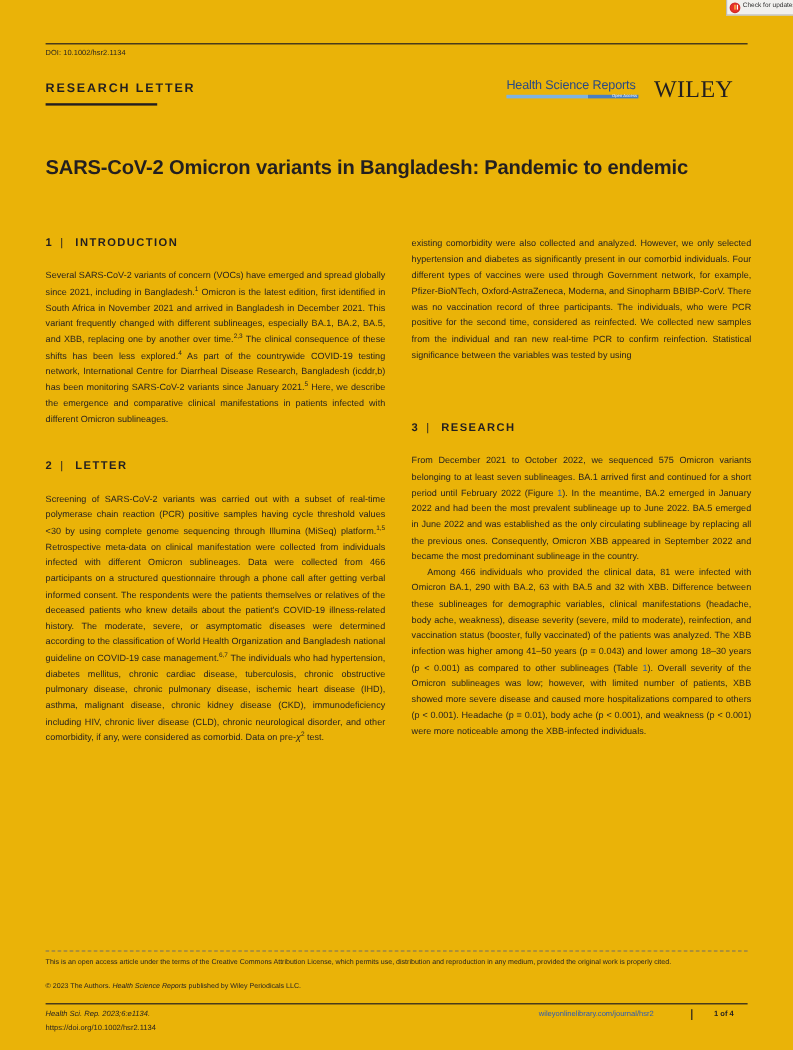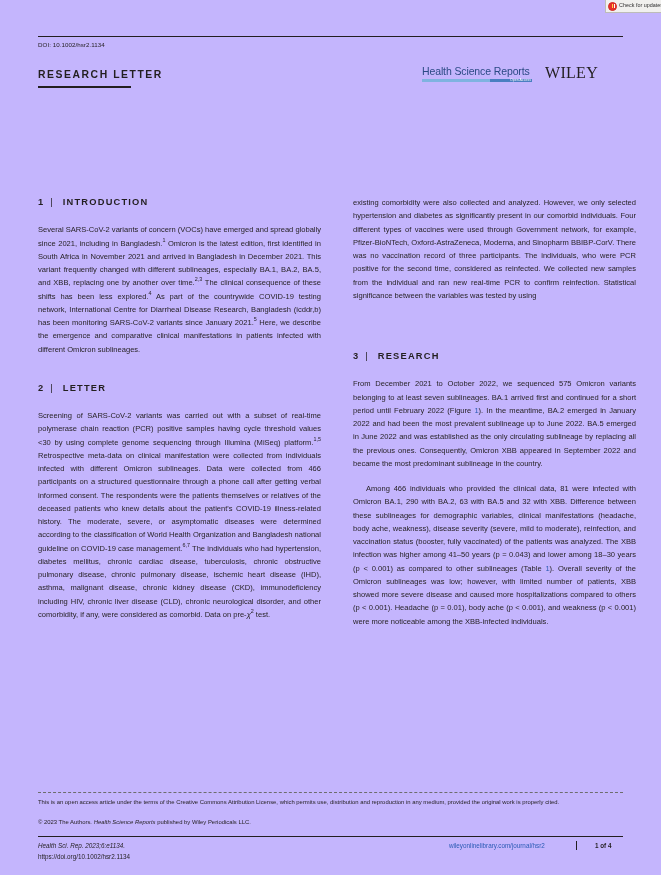--- a/index.html
+++ b/index.html
@@ -7,21 +7,21 @@
     padding: 0;
     background: #8a8a8a;
   }
   body {
     font-family: "Liberation Sans", sans-serif;
   }
   .page {
     position: relative;
     width: 661px;
     height: 875px;
-    background: #c4b5fd;
+    background: #eab308;
     overflow: hidden;
     box-sizing: border-box;
   }
 
   
   .crossmark {
     position: absolute;
     top: 0px;
     left: 605px;
     width: 56px;
@@ -135,21 +135,21 @@
     color: #ffffff;
     letter-spacing: 0.1px;
     line-height: 4px;
     white-space: nowrap;
   }
   .wiley {
     position: absolute;
     left: 545px;
     top: 64px;
     font-family: "Liberation Serif", serif;
-    font-size: 16px;
+    font-size: 20px;
     letter-spacing: 0.3px;
     color: #231f20;
     white-space: nowrap;
   }
 
   
   .title {
     position: absolute;
     left: 38px;
     top: 116px;
@@ -165,42 +165,42 @@
   .col {
     position: absolute;
     top: 196px;
     width: 283px;
     font-size: 7.55px;
     line-height: 13.25px;
     color: #231f20;
     text-align: justify;
   }
   .col-left { left: 38px; }
-  .col-right { left: 353px; }
+  .col-right { left: 343px; }
 
   .sec-head {
     font-size: 9.3px;
     font-weight: bold;
     letter-spacing: 1.2px;
     color: #231f20;
     margin: 0 0 14px 0;
     display: flex;
     align-items: baseline;
   }
   .sec-num { margin-right: 7px; letter-spacing: 0; }
   .sec-bar { margin-right: 9px; font-weight: normal; }
   .sec-head-spaced { margin-top: 26px; }
 
   p.body {
     margin: 0;
     text-align: justify;
     text-justify: inter-word;
     hyphens: none;
   }
-  p.body + p.body { margin-top: 12px; }
+  p.body + p.body { margin-top: 0; }
   .indent { text-indent: 13px; }
   sup {
     font-size: 5.4px;
     vertical-align: super;
     line-height: 0;
   }
   .lnk { color: #2b5bb5; }
   .ital { font-style: italic; }
 
   
@@ -288,20 +288,21 @@
   <div class="rule-rl"></div>
 
   <div class="journal-logo">
     <div class="journal-name">Health Science Reports</div>
     <div class="journal-bar">
       <span class="journal-oa">Open Access</span>
     </div>
   </div>
   <div class="wiley">WILEY</div>
 
+  <h1 class="title">SARS-CoV-2 Omicron variants in Bangladesh: Pandemic to endemic</h1>
 
   <div class="col col-left">
 
     <div class="sec-head">
       <span class="sec-num">1</span>
       <span class="sec-bar">|</span>
       <span>INTRODUCTION</span>
     </div>
 
     <p class="body"><span>Several SARS-CoV-2 variants of concern (VOCs) have emerged and spread globally since 2021, including in Bangladesh.</span><sup>1</sup><span> Omicron is the latest edition, first identified in South Africa in November 2021 and arrived in Bangladesh in December 2021. This variant frequently changed with different sublineages, especially BA.1, BA.2, BA.5, and XBB, replacing one by another over time.</span><sup>2,3</sup><span> The clinical consequence of these shifts has been less explored.</span><sup>4</sup><span> As part of the countrywide COVID-19 testing network, International Centre for Diarrheal Disease Research, Bangladesh (icddr,b) has been monitoring SARS-CoV-2 variants since January 2021.</span><sup>5</sup><span> Here, we describe the emergence and comparative clinical manifestations in patients infected with different Omicron sublineages.</span></p>

